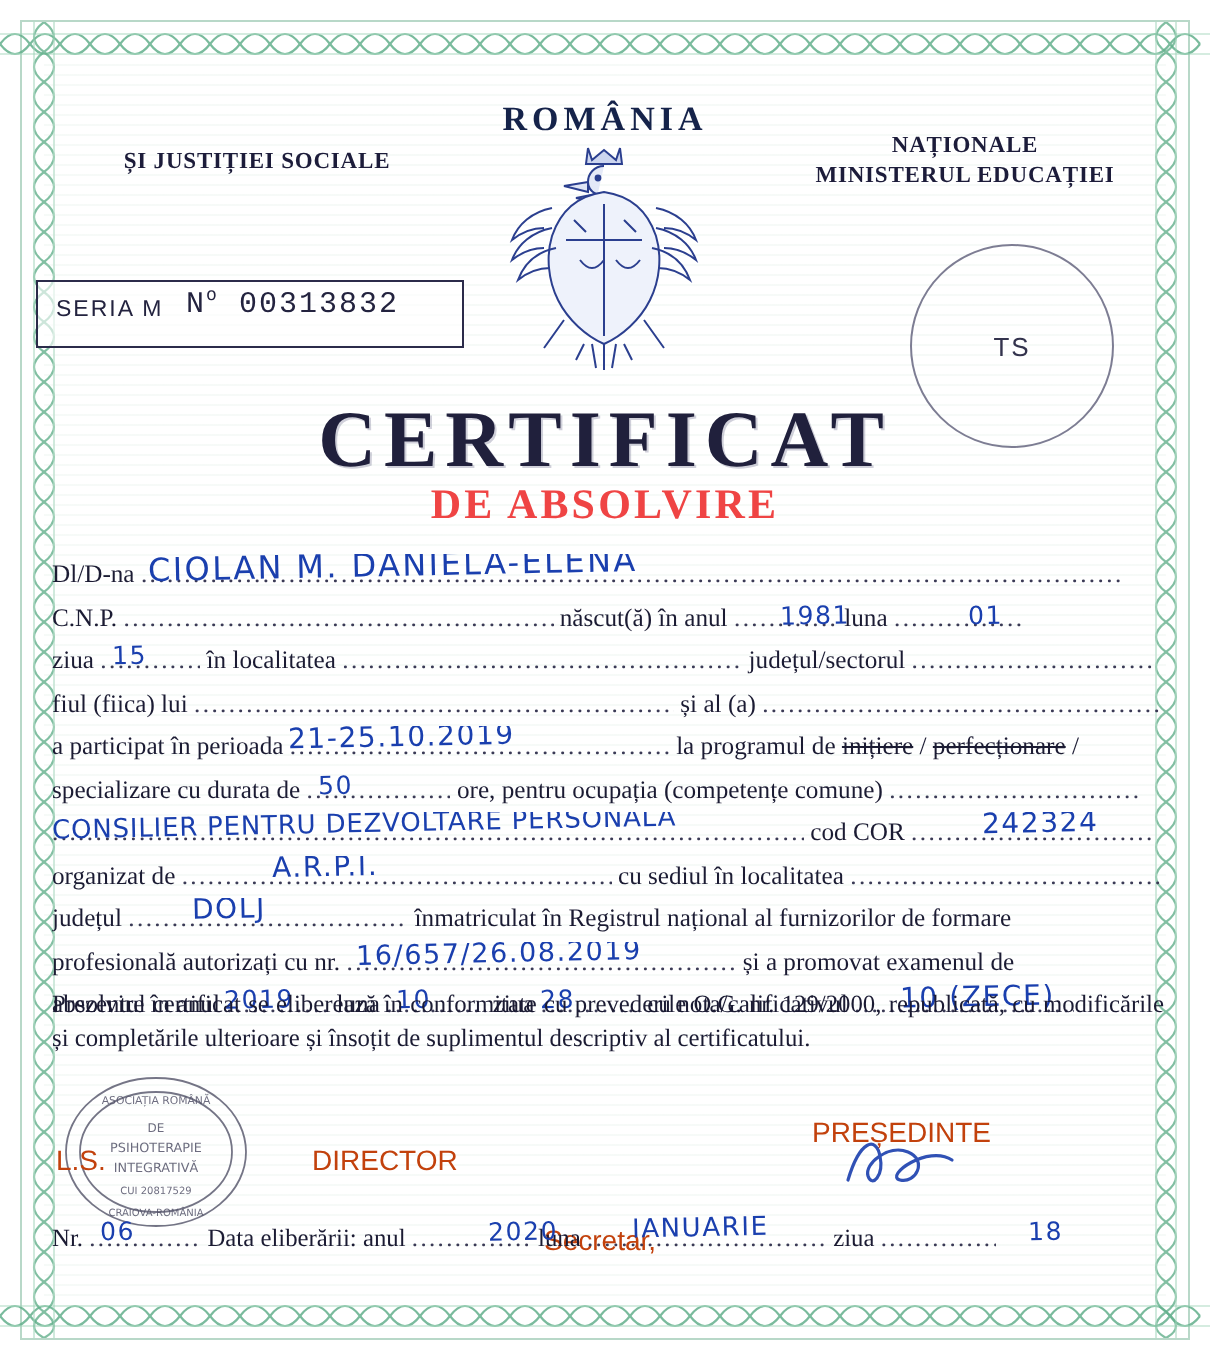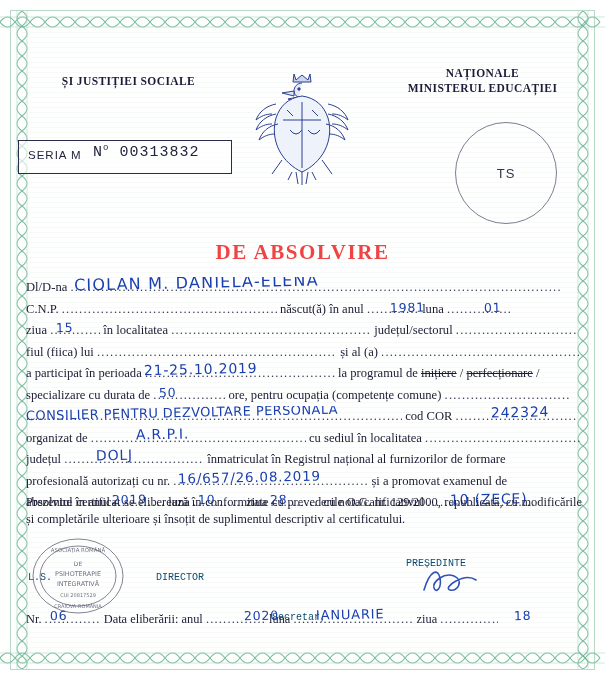--- a/index.html
+++ b/index.html
@@ -216,23 +216,23 @@
     font-family: "Liberation Serif", serif;
     font-size: 12.4px;
     line-height: 17px;
     color: #1b1b33;
     text-align: justify;
   }
 
   
   .sig-label {
     position: absolute;
-    font-family: Liberation Mono, monospace;
-    font-size: 10px;
-    color: #0c4a6e;
+    font-family: Liberation Sans, sans-serif;
+    font-size: 14px;
+    color: #c2410c;
   }
   .ls { left: 28px; top: 572px; }
   .director { left: 128px; top: 572px; margin-left: 28px; }
   .secretar { left: 272px; top: 572px; margin-top: 40px; }
   .presedinte { left: 406px; top: 558px; }
 
   .last-line {
     position: absolute;
     left: 26px;
     top: 612px;
@@ -295,20 +295,21 @@
   <div class="side-wave right">
     <svg width="22" height="658" viewBox="0 0 22 658" preserveAspectRatio="none">
       <path d="M11 0 Q 1 7.5 11 15 T 11 30 T 11 45 T 11 60 T 11 75 T 11 90 T 11 105 T 11 120 T 11 135 T 11 150 T 11 165 T 11 180 T 11 195 T 11 210 T 11 225 T 11 240 T 11 255 T 11 270 T 11 285 T 11 300 T 11 315 T 11 330 T 11 345 T 11 360 T 11 375 T 11 390 T 11 405 T 11 420 T 11 435 T 11 450 T 11 465 T 11 480 T 11 495 T 11 510 T 11 525 T 11 540 T 11 555 T 11 570 T 11 585 T 11 600 T 11 615 T 11 630 T 11 645 T 11 658" fill="none" stroke="#63b08c" stroke-width="1.1"></path>
       <path d="M11 0 Q 21 7.5 11 15 T 11 30 T 11 45 T 11 60 T 11 75 T 11 90 T 11 105 T 11 120 T 11 135 T 11 150 T 11 165 T 11 180 T 11 195 T 11 210 T 11 225 T 11 240 T 11 255 T 11 270 T 11 285 T 11 300 T 11 315 T 11 330 T 11 345 T 11 360 T 11 375 T 11 390 T 11 405 T 11 420 T 11 435 T 11 450 T 11 465 T 11 480 T 11 495 T 11 510 T 11 525 T 11 540 T 11 555 T 11 570 T 11 585 T 11 600 T 11 615 T 11 630 T 11 645 T 11 658" fill="none" stroke="#63b08c" stroke-width="1.1"></path>
       <path d="M6 0 V658 M16 0 V658" stroke="#9ed3b8" stroke-width="0.6" fill="none"></path>
     </svg>
   </div>
 
   <div class="paper-tint"></div>
 
+  <div class="country-name">ROMÂNIA</div>
 
   <div class="ministry left">
     <div>ȘI JUSTIȚIEI SOCIALE</div>
   </div>
 
   <div class="ministry right">
     <div>NAȚIONALE</div>
     <div>MINISTERUL EDUCAȚIEI</div>
   </div>
 
@@ -344,20 +345,21 @@
   <div class="seria-label">SERIA M</div>
   <div class="seria-no">
     <span>N</span><sup>o</sup>
     <span>00313832</span>
   </div>
 
   <div class="ts-circle">
     <span>TS</span>
   </div>
 
+  <div class="title-main">CERTIFICAT</div>
   <div class="title-sub">DE ABSOLVIRE</div>
 
   <div class="form">
 
     <div class="line">
       <span>Dl/D-na</span>
       <span class="dots" style="width:490px">........................................................................................................................................</span>
       <span class="hw" style="left:48px; top:-5px; font-size:16px;">CIOLAN M. DANIELA-ELENA</span>
     </div>
 

